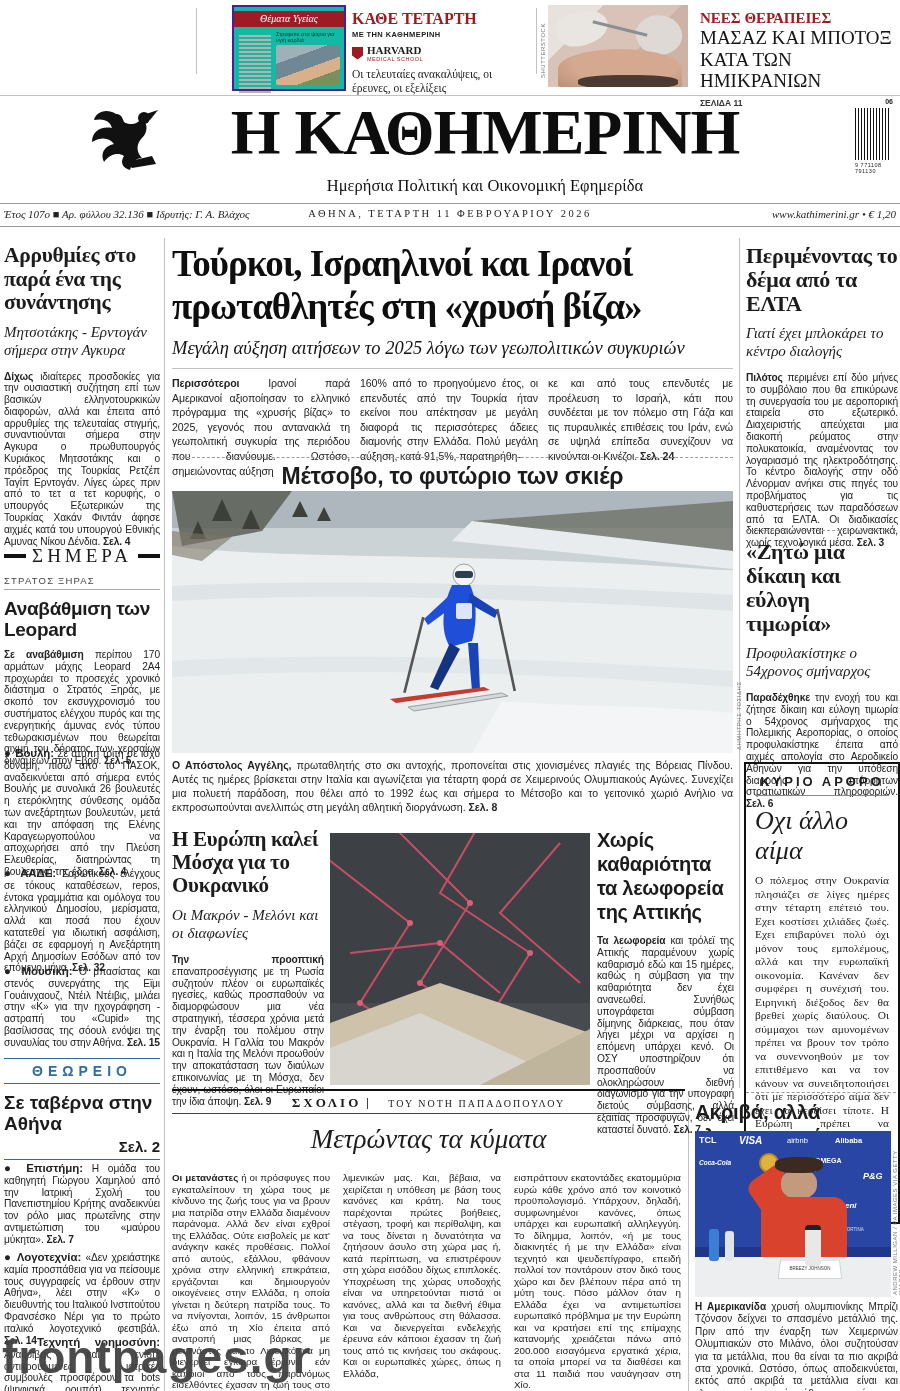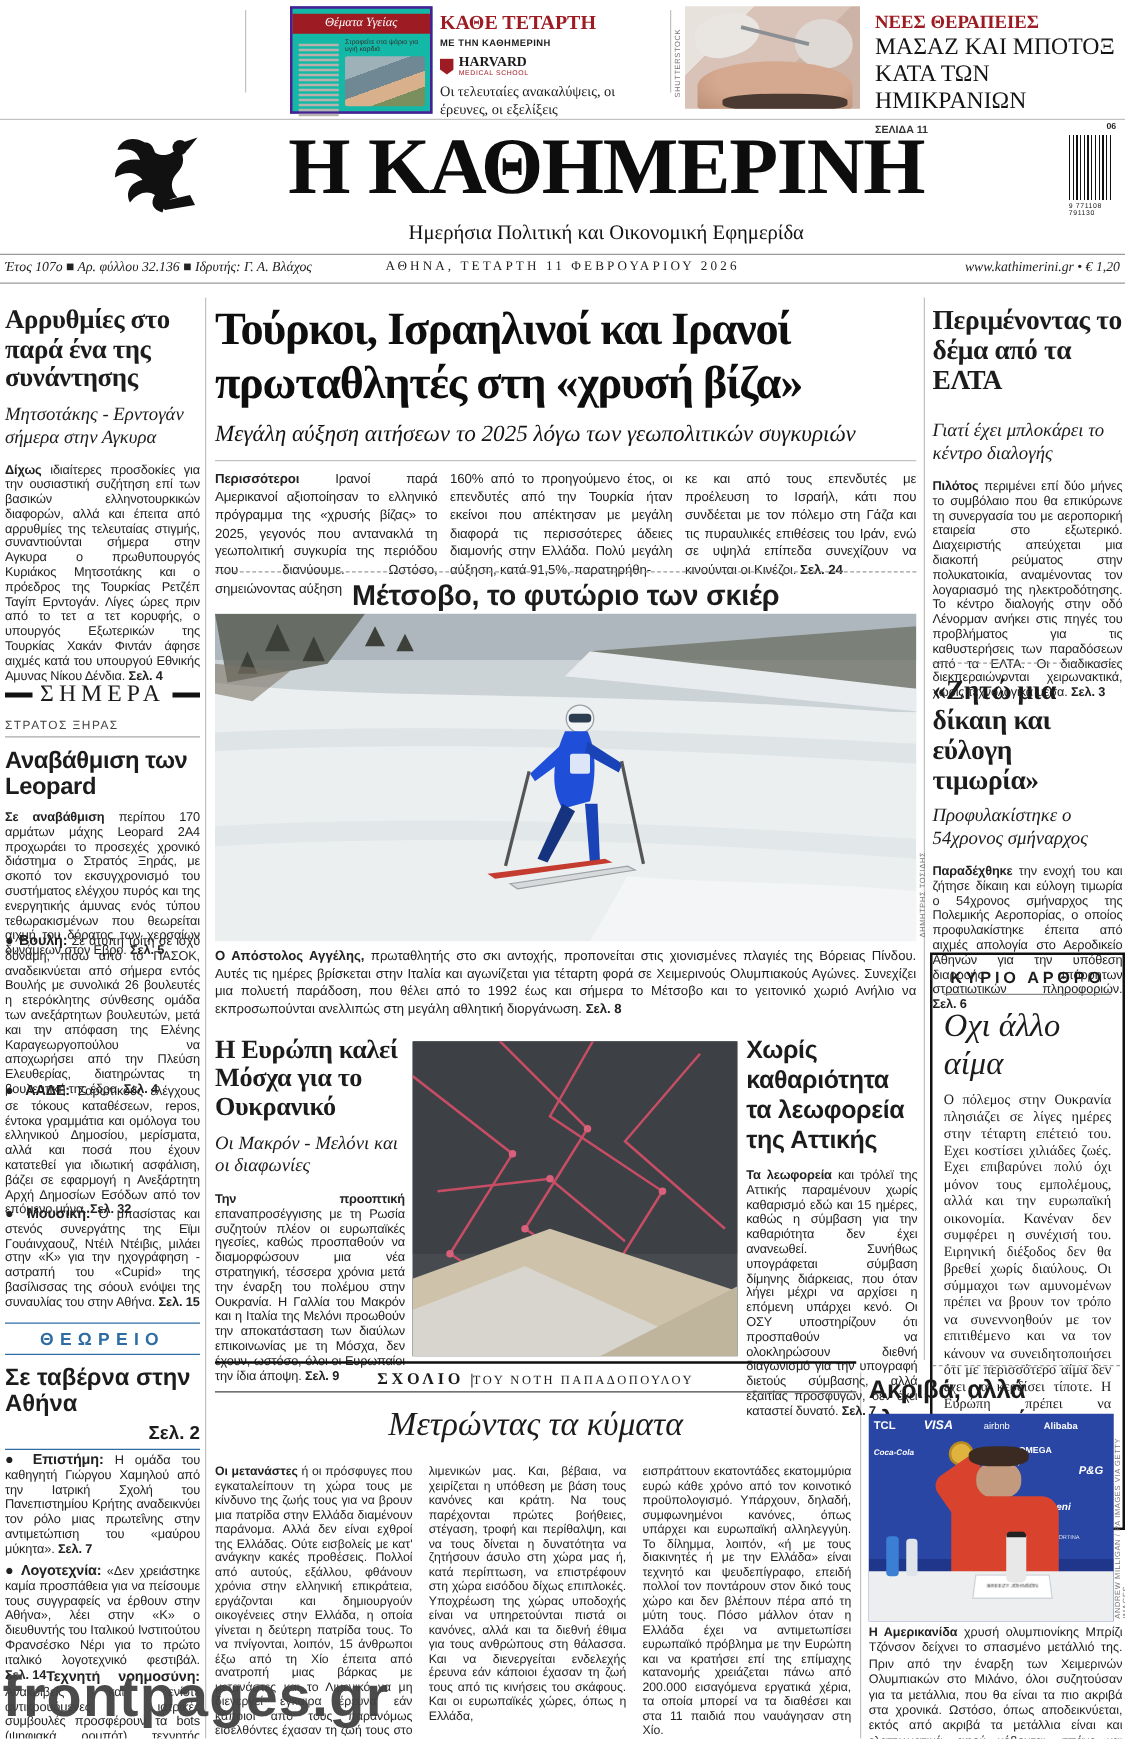--- a/index.html
+++ b/index.html
@@ -48,21 +48,21 @@
   .ch1-sub{font-family:"Liberation Serif",serif;font-style:italic;font-size:15px;line-height:18px;}
   .ch2{font-weight:bold;font-size:20px;line-height:24px;letter-spacing:-.3px;}
   
   .rh1{font-family:"Liberation Serif",serif;font-weight:bold;font-size:22px;line-height:24px;letter-spacing:-.3px;}
   .ed-box{border:2px solid #111;padding:10px 9px;}
   .ed-h{font-weight:bold;font-size:13px;letter-spacing:3px;text-align:center;border-bottom:1px solid #888;padding-bottom:6px;}
   .ed-t{font-family:"Liberation Serif",serif;font-style:italic;font-size:26px;text-align:left;margin:10px 0 8px 0;}
   .ed-b{font-family:"Liberation Serif",serif;font-size:11.4px;line-height:13.5px;text-align:justify;}
   
   .sch-h{font-family:"Liberation Serif",serif;font-size:13px;letter-spacing:3px;text-align:center;}
-  .sch-by{font-size:10px;letter-spacing:2px;border-left:1px solid #444;padding-left:0;margin-left:6px;}
+  .sch-by{font-size:10px;letter-spacing:2px;border-left:1px solid #444;padding-left:20px;margin-left:6px;}
   .sch-t{font-family:"Liberation Serif",serif;font-style:italic;font-size:27px;text-align:center;}
   .sch-col{font-size:9.8px;line-height:11.5px;text-align:justify;color:#222;}
   
   .br-h{font-weight:bold;font-size:20.5px;letter-spacing:-.3px;}
   .sponsor{position:absolute;color:#fff;font-weight:bold;white-space:nowrap;}
   .watermark{font-weight:bold;font-size:46px;letter-spacing:1px;color:rgba(50,50,50,.88);
              text-shadow:0 0 2px rgba(255,255,255,.6);font-family:"Liberation Sans",sans-serif;}
   .mini-lines div{height:2px;background:#b9b2ac;margin:2px 1px;}
 </style>
 </head>
@@ -276,21 +276,21 @@
     </svg>
   </div>
 
   <div class="abs" style="left:597px;top:828px;width:137px;">
     <div class="ch2">Χωρίς καθαριότητα τα λεωφορεία της Αττικής</div>
     <p class="body-txt" style="margin:11px 0 0 0;"><span class="lead-b">Τα λεωφορεία</span> <span>και τρόλεϊ της Αττικής παραμένουν χωρίς καθαρισμό εδώ και 15 ημέρες, καθώς η σύμβαση για την καθαριότητα δεν έχει ανανεωθεί. Συνήθως υπογράφεται σύμβαση δίμηνης διάρκειας, που όταν λήγει μέχρι να αρχίσει η επόμενη υπάρχει κενό. Οι ΟΣΥ υποστηρίζουν ότι προσπαθούν να ολοκληρώσουν διεθνή διαγωνισμό για την υπογραφή διετούς σύμβασης, αλλά εξαιτίας προσφυγών, δεν έχει καταστεί δυνατό.</span> <span class="pg">Σελ. 7</span></p>
   </div>
 
   <div class="abs" style="left:746px;top:244px;width:152px;">
     <div class="rh1">Περιμένοντας το δέμα από τα ΕΛΤΑ</div>
-    <div class="lsub" style="margin-top:20px;">Γιατί έχει μπλοκάρει το κέντρο διαλογής</div>
+    <div class="lsub" style="margin-top:8px;">Γιατί έχει μπλοκάρει το κέντρο διαλογής</div>
     <p class="body-txt" style="margin:12px 0 0 0;"><span class="lead-b">Πιλότος</span> <span>περιμένει επί δύο μήνες το συμβόλαιο που θα επικύρωνε τη συνεργασία του με αεροπορική εταιρεία στο εξωτερικό. Διαχειριστής απεύχεται μια διακοπή ρεύματος στην πολυκατοικία, αναμένοντας τον λογαριασμό της ηλεκτροδότησης. Το κέντρο διαλογής στην οδό Λένορμαν ανήκει στις πηγές του προβλήματος για τις καθυστερήσεις των παραδόσεων από τα ΕΛΤΑ. Οι διαδικασίες διεκπεραιώνονται χειρωνακτικά, χωρίς τεχνολογικά μέσα.</span> <span class="pg">Σελ. 3</span></p>
   </div>
   <div class="abs dashed" style="left:746px;top:530px;width:150px;"></div>
 
   <div class="abs" style="left:746px;top:540px;width:152px;">
     <div class="rh1">«Ζητώ μια δίκαιη και εύλογη τιμωρία»</div>
     <div class="lsub" style="margin-top:8px;">Προφυλακίστηκε ο 54χρονος σμήναρχος</div>
     <p class="body-txt" style="margin:12px 0 0 0;"><span class="lead-b">Παραδέχθηκε</span> <span>την ενοχή του και ζήτησε δίκαιη και εύλογη τιμωρία ο 54χρονος σμήναρχος της Πολεμικής Αεροπορίας, ο οποίος προφυλακίστηκε έπειτα από αιχμές απολογία στο Αεροδικείο Αθηνών για την υπόθεση διαρροής απόρρητων στρατιωτικών πληροφοριών.</span> <span class="pg">Σελ. 6</span></p>
   </div>
 

